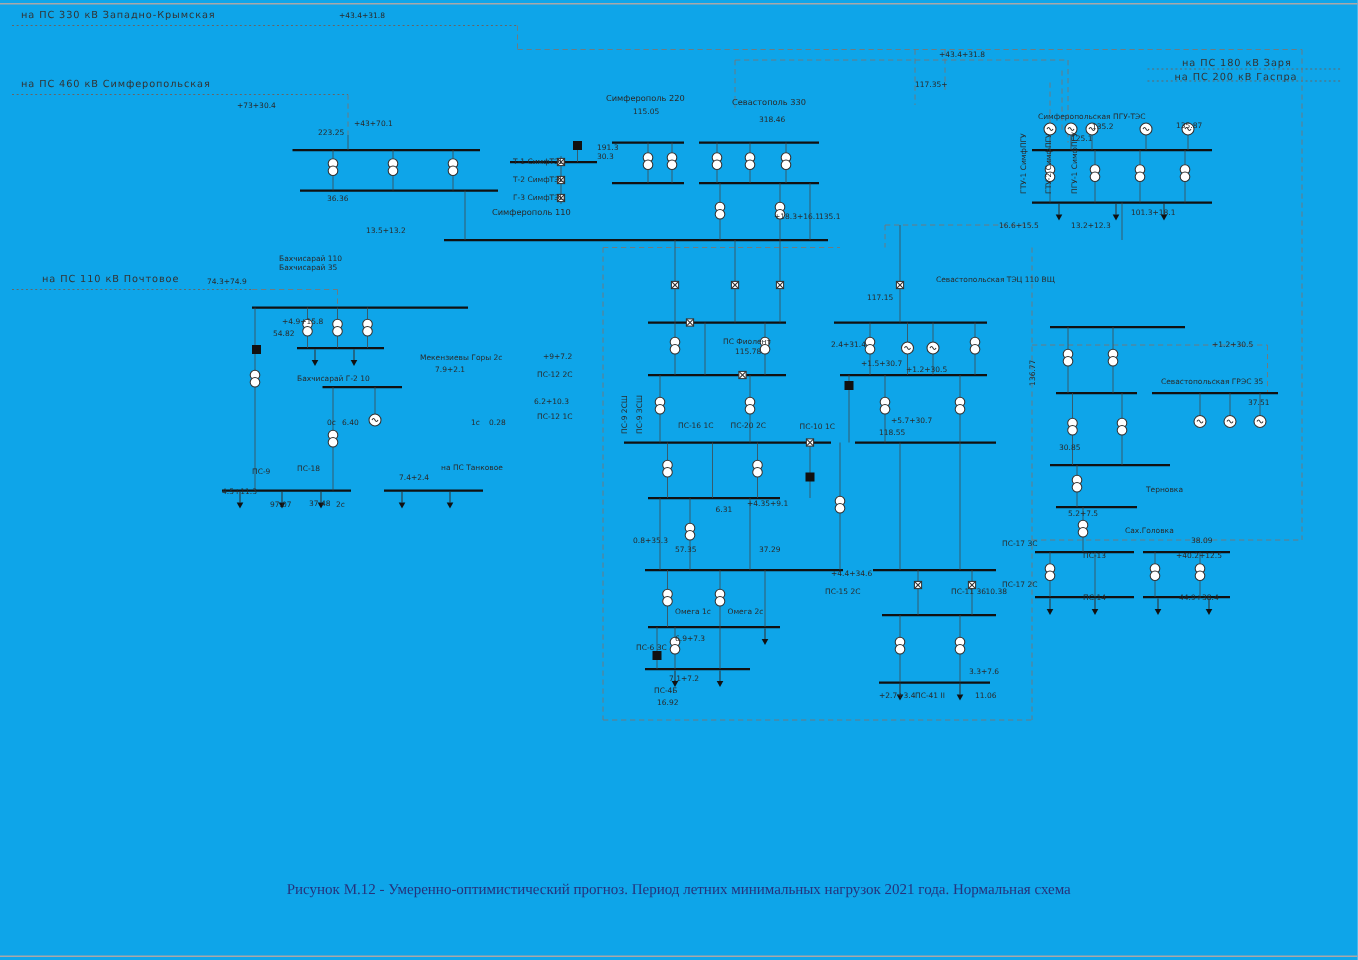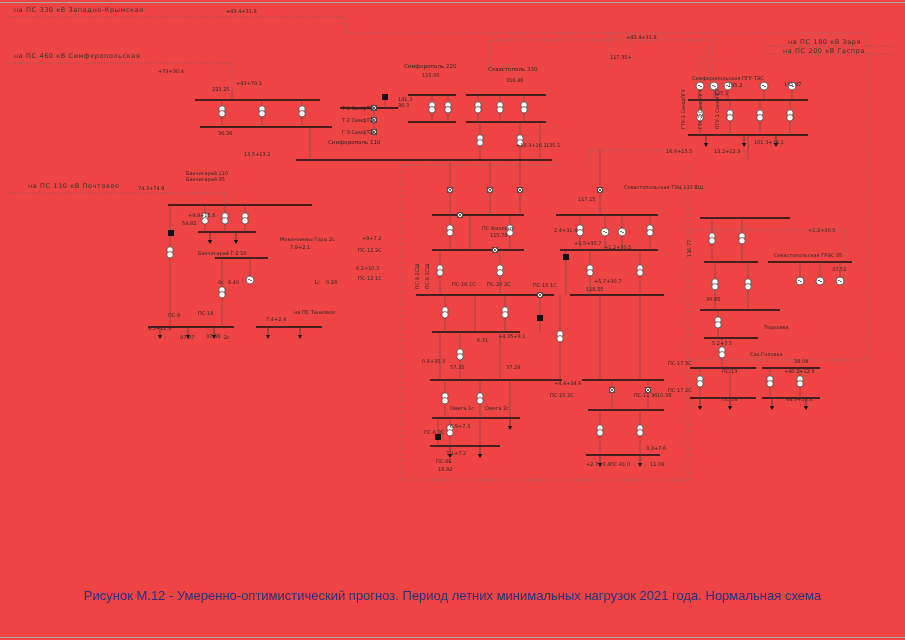--- a/index.html
+++ b/index.html
@@ -1,31 +1,31 @@
 <!DOCTYPE html>
 <html><head>
 <meta charset="utf-8">
 <style>
   *{margin:0;padding:0;box-sizing:border-box}
   html,body{width:905px;height:640px}
   body{background:#f6f6f4;font-family:"DejaVu Sans",sans-serif;position:relative;overflow:hidden}
-  .page{position:absolute;inset:0;background:#ef4444}
+  .page{position:absolute;inset:0;background:#0ea5e9}
   .hairline{position:absolute;left:0;width:905px;border-top:1px solid #a8a8a8}
   .hairline.top{top:2px}
   .hairline.bottom{top:637px}
   svg{position:absolute;left:0;top:0}
   .dot{stroke:#666;stroke-width:.7;stroke-dasharray:1.3 1.8;fill:none}
   .dash{stroke:#777;stroke-width:.6;stroke-dasharray:3.5 2.5;fill:none}
   .bus{stroke:#111;stroke-width:1.5;fill:none}
   .wire{stroke:#444;stroke-width:.5;fill:none}
   .sym{stroke:#333;stroke-width:.7;fill:none}
   .ann{position:absolute;font-size:5px;line-height:1.05;color:#2a2a2a;white-space:nowrap;transform-origin:0 100%}
   .ext{position:absolute;font-size:6.5px;letter-spacing:.6px;color:#333;white-space:nowrap}
   .caption{position:absolute;left:0;right:0;top:588px;text-align:center;
-           font-family:Liberation Sans, sans-serif;font-size:13px;color:#26337b}
+           font-family:Liberation Serif, serif;font-size:10px;color:#26337b}
 </style>
 </head>
 <body>
 
 <div class="page">
   <div class="hairline top"></div>
 
   <svg width="905" height="640" viewBox="0 0 905 640">
     <defs>
       <g id="tr2">

